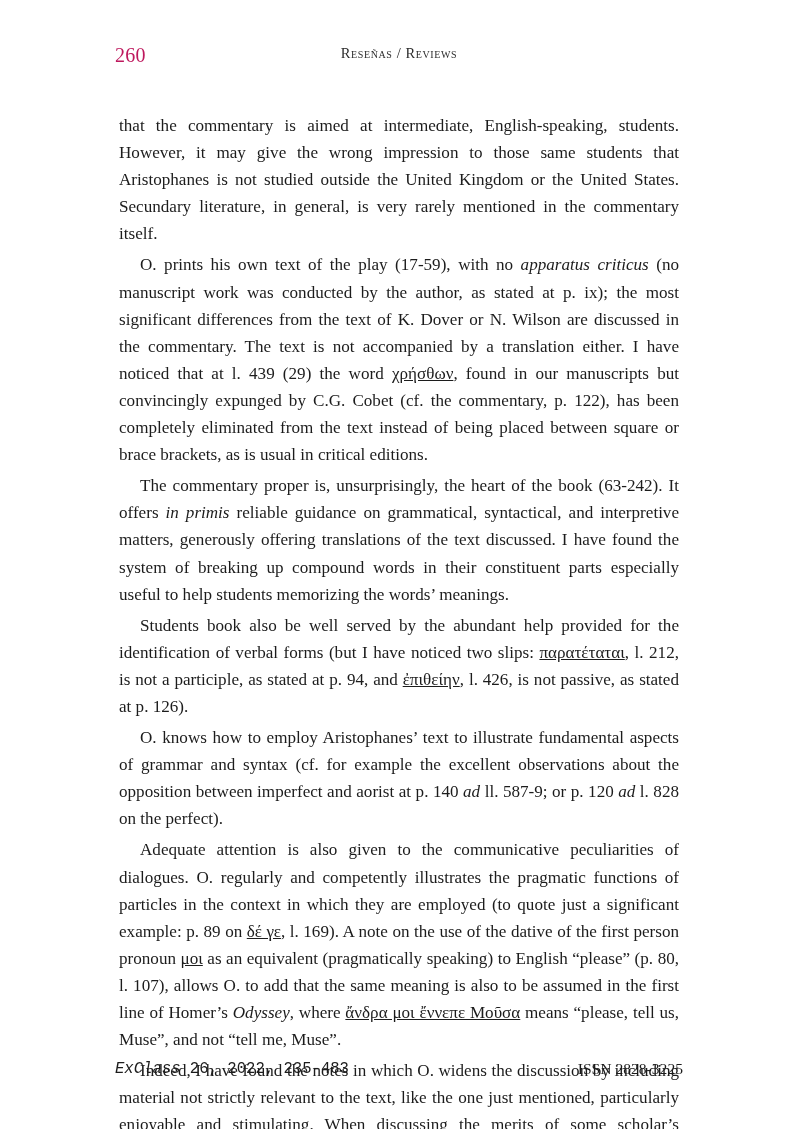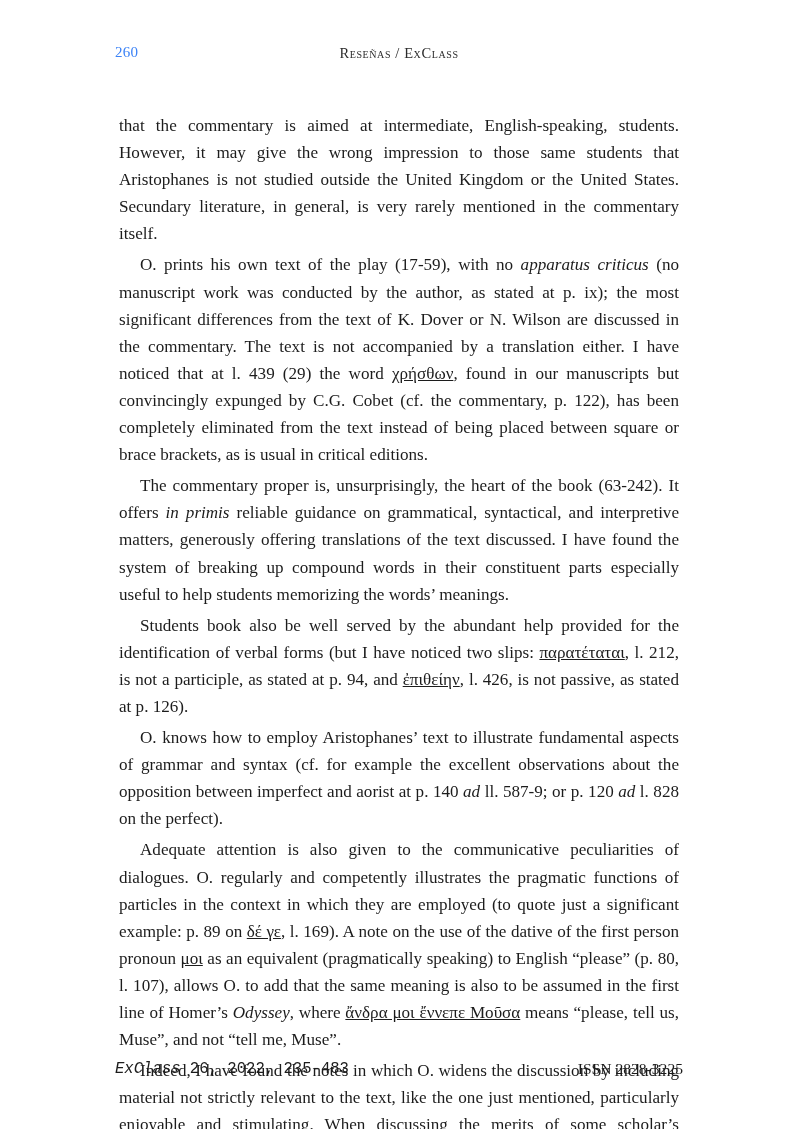--- a/index.html
+++ b/index.html
@@ -22,23 +22,23 @@
     position: absolute;
     left: 115px;
     top: 44px;
     width: 568px;
     height: 22px;
   }
   .folio {
     position: absolute;
     left: 0;
     top: 0;
-    font-size: 15px;
+    font-size: 20px;
     letter-spacing: 0.2px;
-    color: #3b82f6;
+    color: #be185d;
   }
   .head-title {
     position: absolute;
     left: 0;
     top: 1px;
     width: 568px;
     text-align: center;
     font-size: 14.5px;
     font-variant: small-caps;
     letter-spacing: 0.6px;
@@ -99,21 +99,21 @@
     white-space: nowrap;
   }
 </style>
 </head>
 <body>
 
 <div class="page">
 
   <div class="running-head">
     <div class="folio">260</div>
-    <div class="head-title">Reseñas / ExClass</div>
+    <div class="head-title">Reseñas / Reviews</div>
   </div>
 
   <div class="textblock" id="body-text">
       <p class="first"><span>that the commentary is aimed at intermediate, English-speaking, students. However, it may give the wrong impression to those same students that Aristophanes is not studied outside the United Kingdom or the United States. Secundary literature, in general, is very rarely mentioned in the commentary itself.</span></p>
       <p><span>O. prints his own text of the play (17-59), with no </span><i>apparatus criticus</i><span> (no manuscript work was conducted by the author, as stated at p. ix); the most significant differences from the text of K. Dover or N. Wilson are discussed in the commentary. The text is not accompanied by a translation either. I have noticed that at l. 439 (29) the word </span><span class="grk">χρήσθων</span><span>, found in our manuscripts but convincingly expunged by C.G. Cobet (cf. the commentary, p. 122), has been completely eliminated from the text instead of being placed between square or brace brackets, as is usual in critical editions.</span></p>
       <p><span>The commentary proper is, unsurprisingly, the heart of the book (63-242). It offers </span><i>in primis</i><span> reliable guidance on grammatical, syntactical, and interpretive matters, generously offering translations of the text discussed. I have found the system of breaking up compound words in their constituent parts especially useful to help students memorizing the words’ meanings.</span></p>
       <p><span>Students book also be well served by the abundant help provided for the identification of verbal forms (but I have noticed two slips: </span><span class="grk">παρατέταται</span><span>, l. 212, is not a participle, as stated at p. 94, and </span><span class="grk">ἐπιθείην</span><span>, l. 426, is not passive, as stated at p. 126).</span></p>
       <p><span>O. knows how to employ Aristophanes’ text to illustrate fundamental aspects of grammar and syntax (cf. for example the excellent observations about the opposition between imperfect and aorist at p. 140 </span><i>ad</i><span> ll. 587-9; or p. 120 </span><i>ad</i><span> l. 828 on the perfect).</span></p>
       <p><span>Adequate attention is also given to the communicative peculiarities of dialogues. O. regularly and competently illustrates the pragmatic functions of particles in the context in which they are employed (to quote just a significant example: p. 89 on </span><span class="grk">δέ γε</span><span>, l. 169). A note on the use of the dative of the first person pronoun </span><span class="grk">μοι</span><span> as an equivalent (pragmatically speaking) to English “please” (p. 80, l. 107), allows O. to add that the same meaning is also to be assumed in the first line of Homer’s </span><i>Odyssey</i><span>, where </span><span class="grk">ἄνδρα μοι ἔννεπε Μοῦσα</span><span> means “please, tell us, Muse”, and not “tell me, Muse”.</span></p>
       <p><span>Indeed, I have found the notes in which O. widens the discussion by including material not strictly relevant to the text, like the one just mentioned, particularly enjoyable and stimulating. When discussing the merits of some scholar’s conjecture, O. provides information and fascinating details on the scholar in question and on the emendation proposed. The note at p. 95 on R. Bentley’s emendation </span></p>

